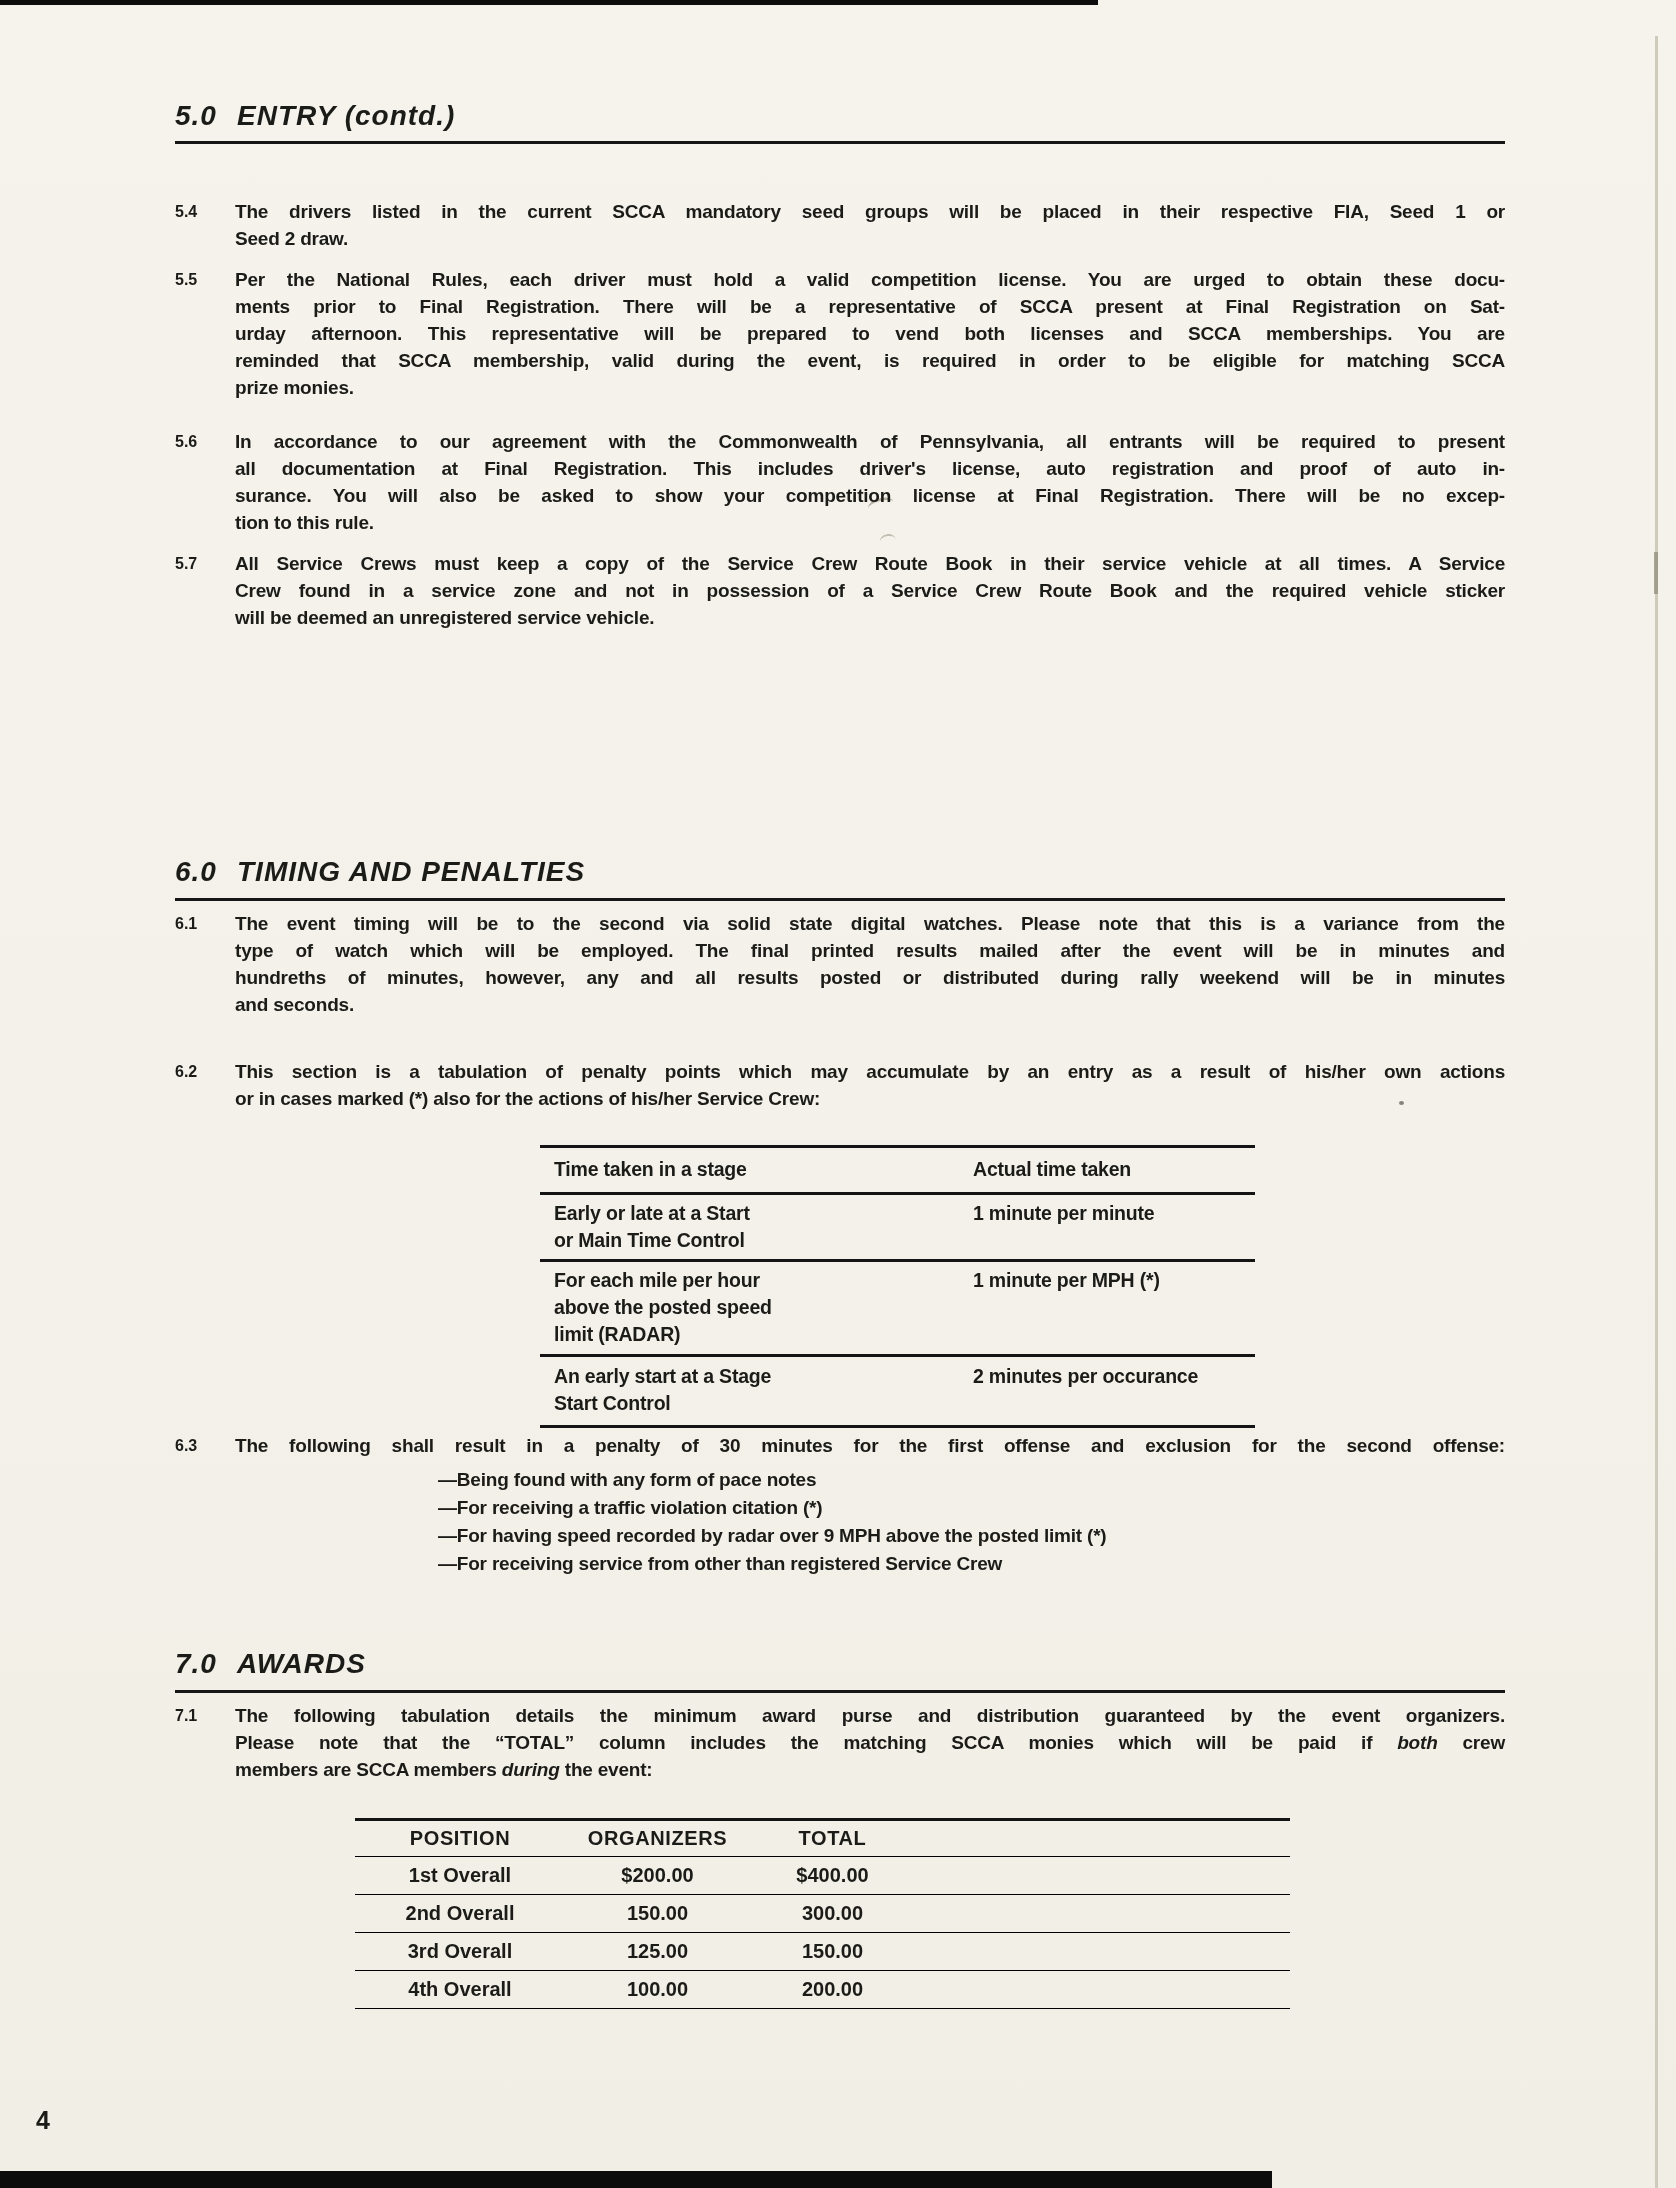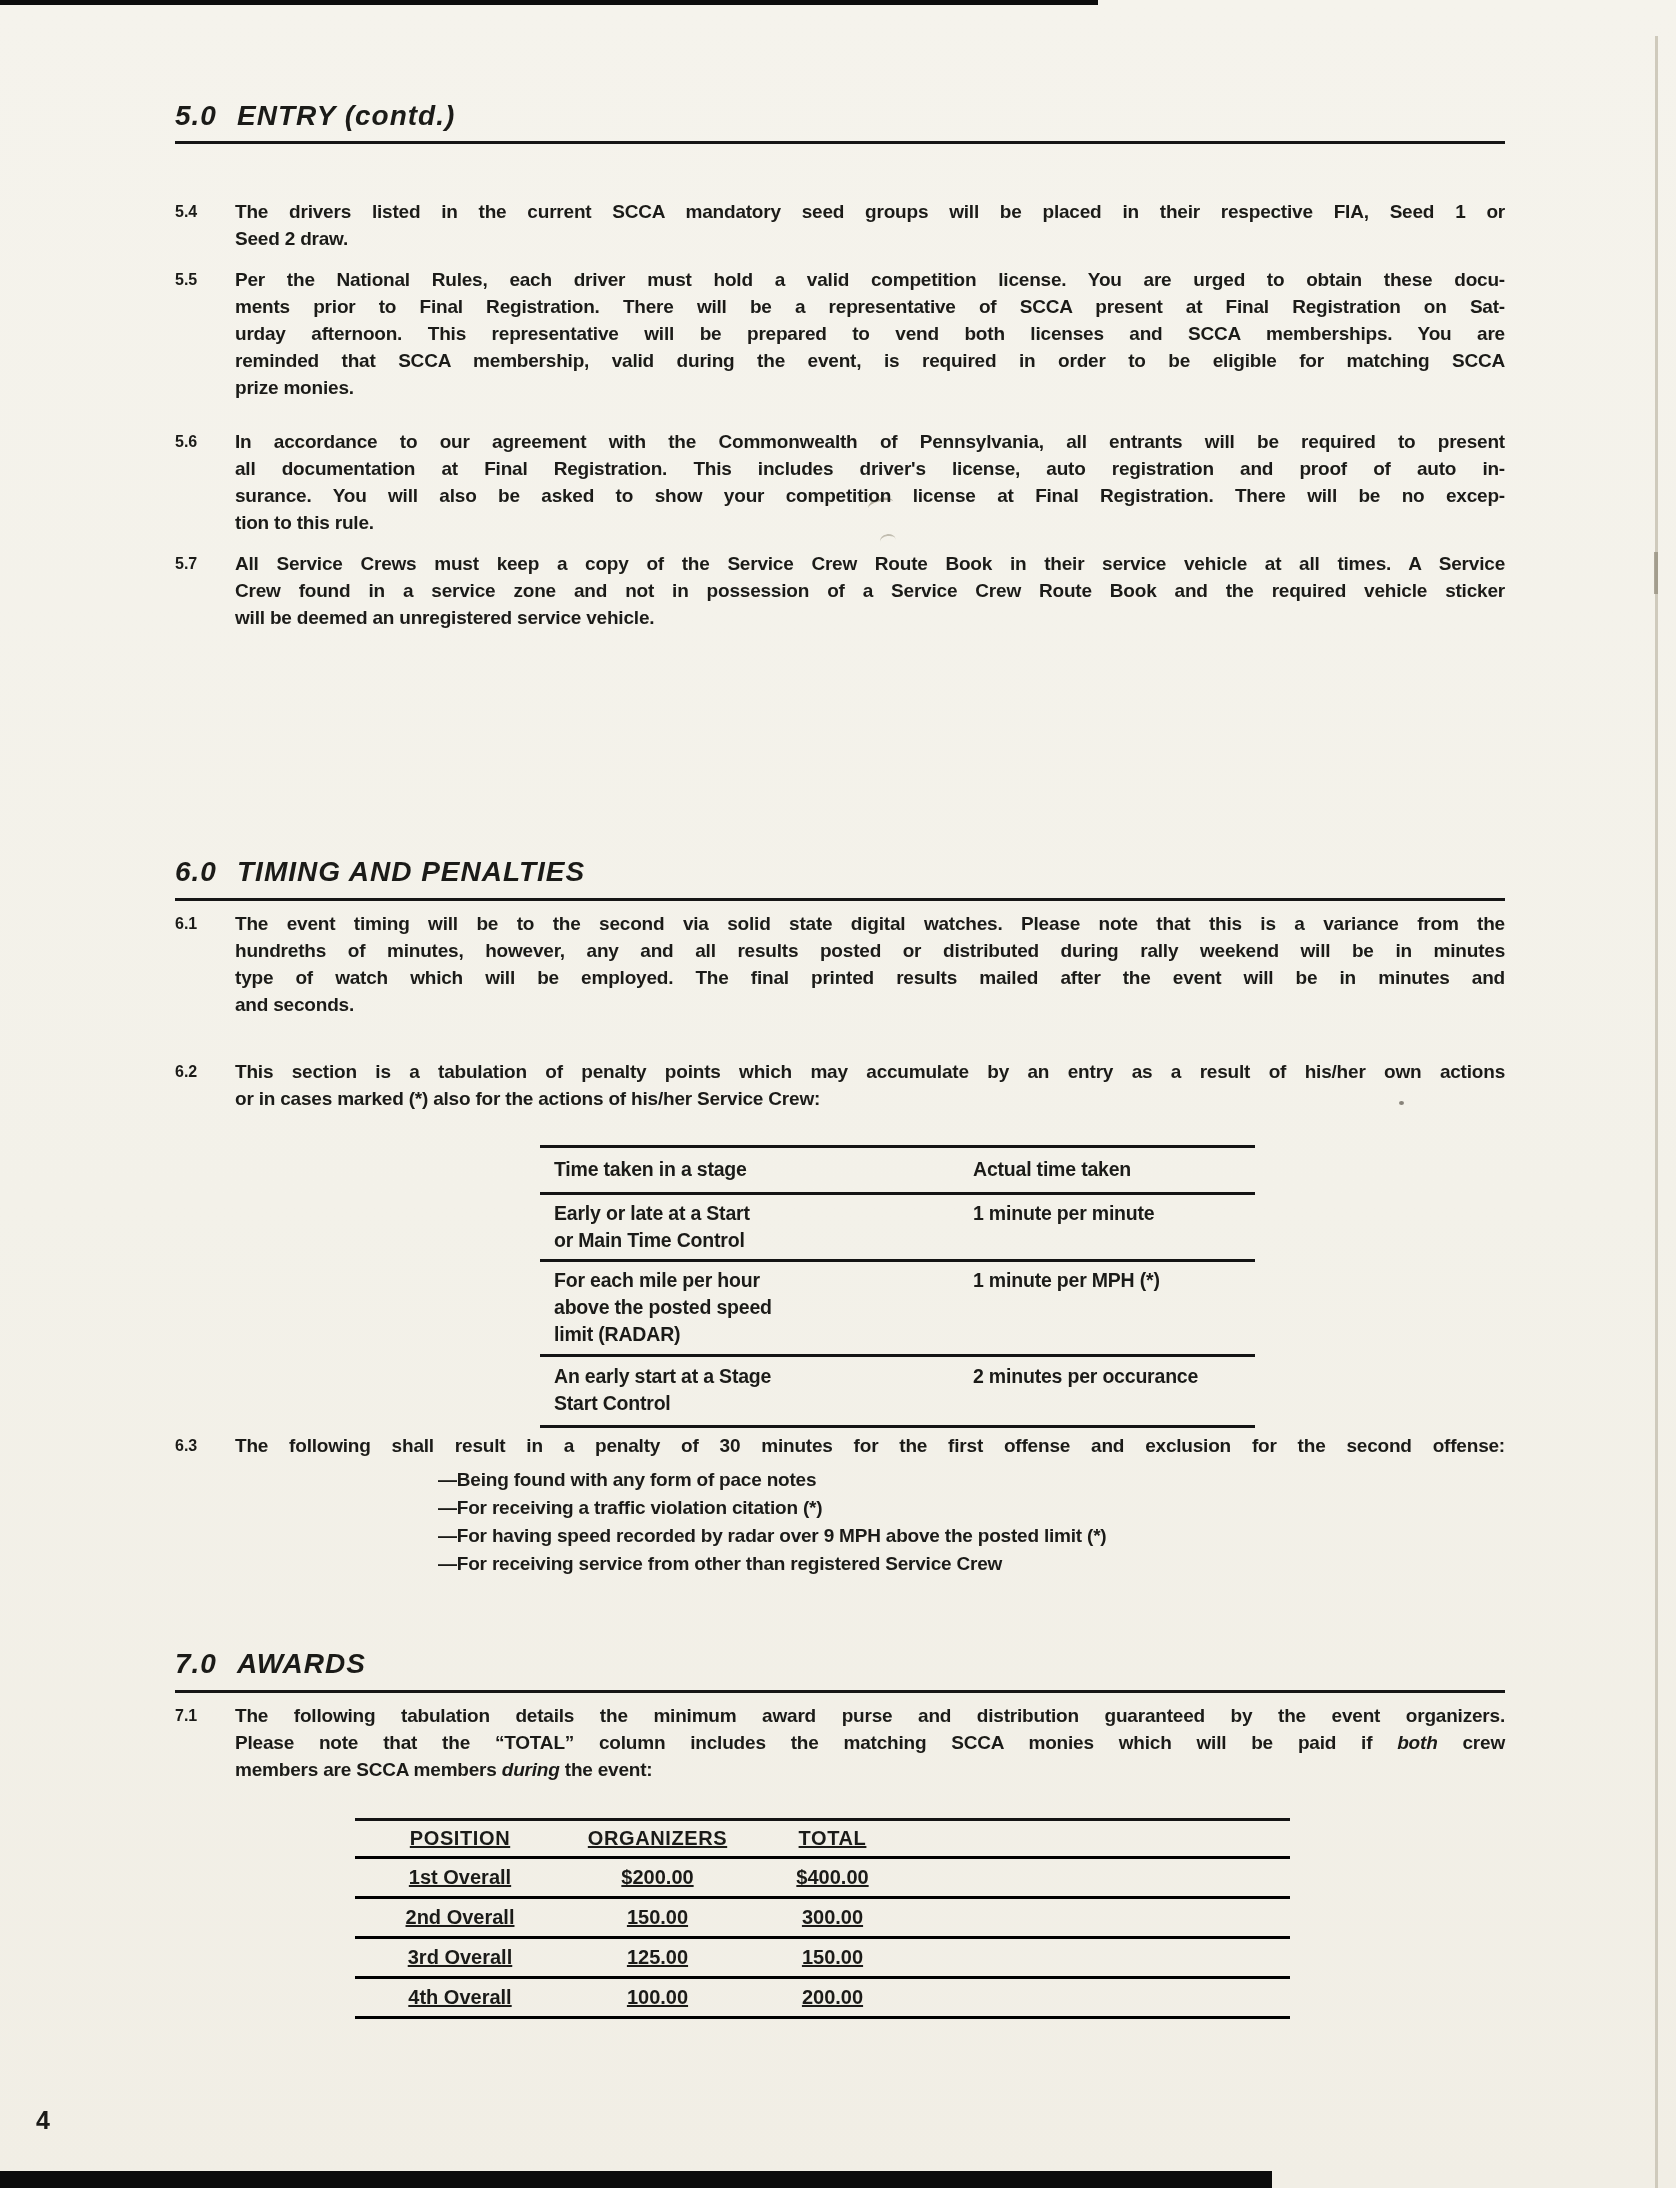--- a/index.html
+++ b/index.html
@@ -46,21 +46,21 @@
   .prow.r1 { padding:8px 0 9px; }
   .prow.r2 { padding:5px 0 5px; }
   .prow.r3 { padding:5px 0 6px; }
   .prow.r4 { padding:6px 0 8px; }
   .pc1 { width:411px; flex:none; padding-left:14px; }
   .pc2 { flex:1; padding-left:8px; }
   .cline { font-weight:700; font-size:19.5px; line-height:27px; letter-spacing:-0.2px; }
 
   
   .atable { left:355px; top:1818px; width:935px; border-top:3px solid #141414; }
-  .arow { display:flex; border-bottom:3px solid #000000; align-items:flex-end;text-decoration:underline; }
+  .arow { display:flex; border-bottom:1px solid #000000; align-items:flex-end; }
   .arow.head { padding:3px 0 4px; }
   .arow.data { padding:4px 0 5px; }
   .ac1 { width:210px; flex:none; text-align:center; }
   .ac2 { width:185px; flex:none; text-align:center; }
   .ac3 { width:165px; flex:none; text-align:center; }
   .afill { flex:1; }
   .acell { font-weight:700; font-size:20px; line-height:28px; }
   .ahead { letter-spacing:0.6px; }
 
   .pagenum { left:36px; top:2106px; font-weight:700; font-size:25px; }
@@ -122,22 +122,22 @@
 <div class="abs heading" style="top:856px">
   <div class="hnum">6.0</div>
   <div>TIMING AND PENALTIES</div>
 </div>
 <div class="abs hrule" style="top:898px"></div>
 
 <div class="abs section" style="top:910px">
   <div class="num">6.1</div>
   <div class="body">
     <div class="jline">The event timing will be to the second via solid state digital watches. Please note that this is a variance from the</div>
+    <div class="jline">type of watch which will be employed. The final printed results mailed after the event will be in minutes and</div>
     <div class="jline">hundreths of minutes, however, any and all results posted or distributed during rally weekend will be in minutes</div>
-    <div class="jline">type of watch which will be employed. The final printed results mailed after the event will be in minutes and</div>
     <div class="jline last">and seconds.</div>
   </div>
 </div>
 
 <div class="abs section" style="top:1058px">
   <div class="num">6.2</div>
   <div class="body">
     <div class="jline">This section is a tabulation of penalty points which may accumulate by an entry as a result of his/her own actions</div>
     <div class="jline last">or in cases marked (*) also for the actions of his/her Service Crew:</div>
   </div>

